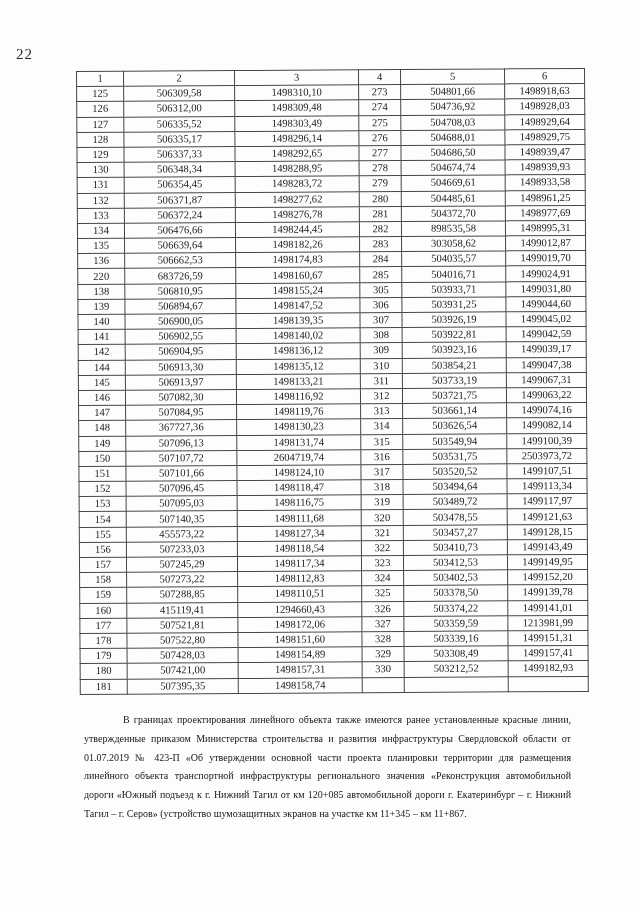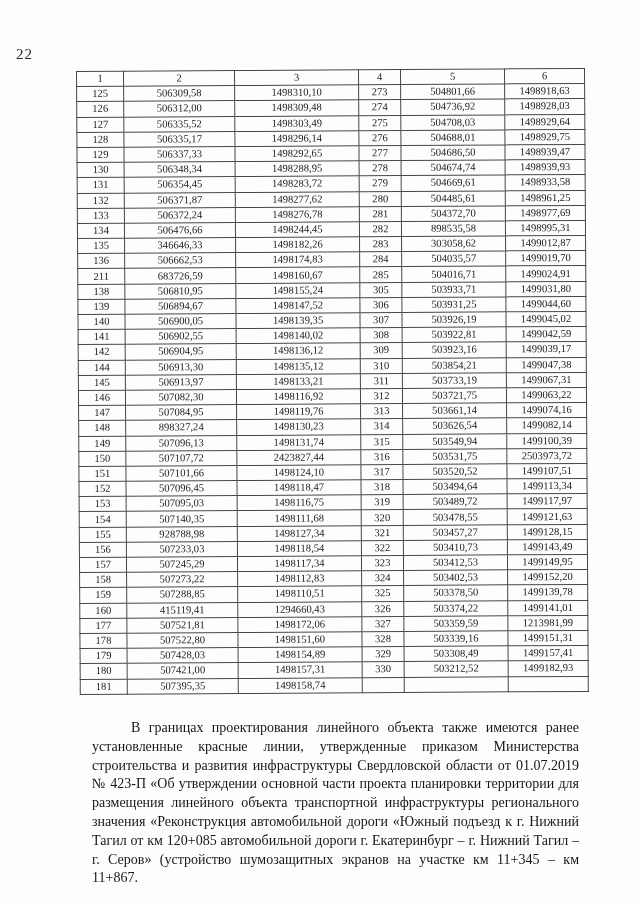--- a/index.html
+++ b/index.html
@@ -38,26 +38,26 @@
     vertical-align: middle;
     height: 14.2px;
     line-height: 14px;
     padding: 0;
     overflow: hidden;
     white-space: nowrap;
   }
   .para {
     position: absolute; top: 711px; left: 84px;
     width: 487px;
-    font-size: 14px;
+    font-size: 10px;
     line-height: 18.8px;
     text-align: justify;
     text-indent: 39px;
     color: #171717;
-    margin: 8px;
+    margin: 0;
   }
 </style>
 </head>
 <body>
 
 <div class="page">
 
   <div class="page-number">22</div>
 
   <table class="coords">
@@ -153,36 +153,36 @@
         <tr>
           <td>134</td>
           <td>506476,66</td>
           <td>1498244,45</td>
           <td>282</td>
           <td>898535,58</td>
           <td>1498995,31</td>
         </tr>
         <tr>
           <td>135</td>
-          <td>346646,33</td>
+          <td>506639,64</td>
           <td>1498182,26</td>
           <td>283</td>
           <td>303058,62</td>
           <td>1499012,87</td>
         </tr>
         <tr>
           <td>136</td>
           <td>506662,53</td>
           <td>1498174,83</td>
           <td>284</td>
           <td>504035,57</td>
           <td>1499019,70</td>
         </tr>
         <tr>
-          <td>211</td>
+          <td>220</td>
           <td>683726,59</td>
           <td>1498160,67</td>
           <td>285</td>
           <td>504016,71</td>
           <td>1499024,91</td>
         </tr>
         <tr>
           <td>138</td>
           <td>506810,95</td>
           <td>1498155,24</td>
@@ -249,38 +249,38 @@
         <tr>
           <td>147</td>
           <td>507084,95</td>
           <td>1498119,76</td>
           <td>313</td>
           <td>503661,14</td>
           <td>1499074,16</td>
         </tr>
         <tr>
           <td>148</td>
-          <td>898327,24</td>
+          <td>367727,36</td>
           <td>1498130,23</td>
           <td>314</td>
           <td>503626,54</td>
           <td>1499082,14</td>
         </tr>
         <tr>
           <td>149</td>
           <td>507096,13</td>
           <td>1498131,74</td>
           <td>315</td>
           <td>503549,94</td>
           <td>1499100,39</td>
         </tr>
         <tr>
           <td>150</td>
           <td>507107,72</td>
-          <td>2423827,44</td>
+          <td>2604719,74</td>
           <td>316</td>
           <td>503531,75</td>
           <td>2503973,72</td>
         </tr>
         <tr>
           <td>151</td>
           <td>507101,66</td>
           <td>1498124,10</td>
           <td>317</td>
           <td>503520,52</td>
@@ -305,21 +305,21 @@
         <tr>
           <td>154</td>
           <td>507140,35</td>
           <td>1498111,68</td>
           <td>320</td>
           <td>503478,55</td>
           <td>1499121,63</td>
         </tr>
         <tr>
           <td>155</td>
-          <td>928788,98</td>
+          <td>455573,22</td>
           <td>1498127,34</td>
           <td>321</td>
           <td>503457,27</td>
           <td>1499128,15</td>
         </tr>
         <tr>
           <td>156</td>
           <td>507233,03</td>
           <td>1498118,54</td>
           <td>322</td>

